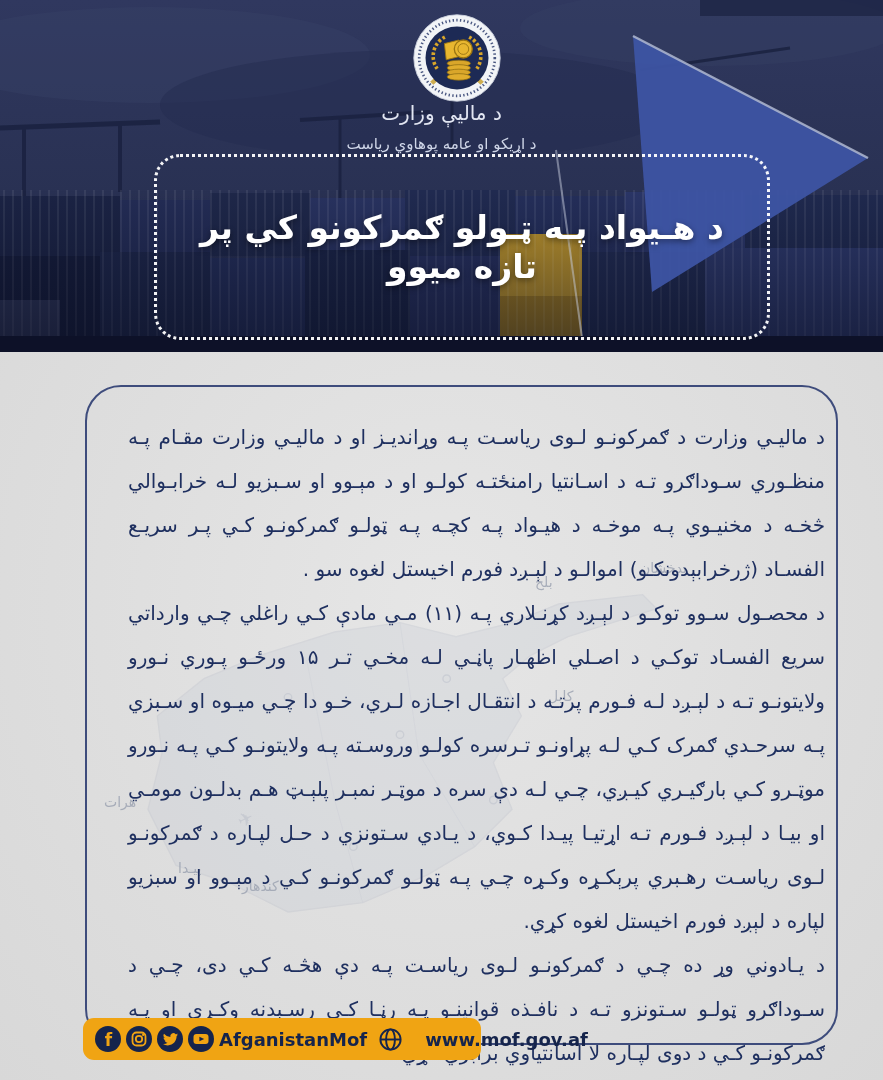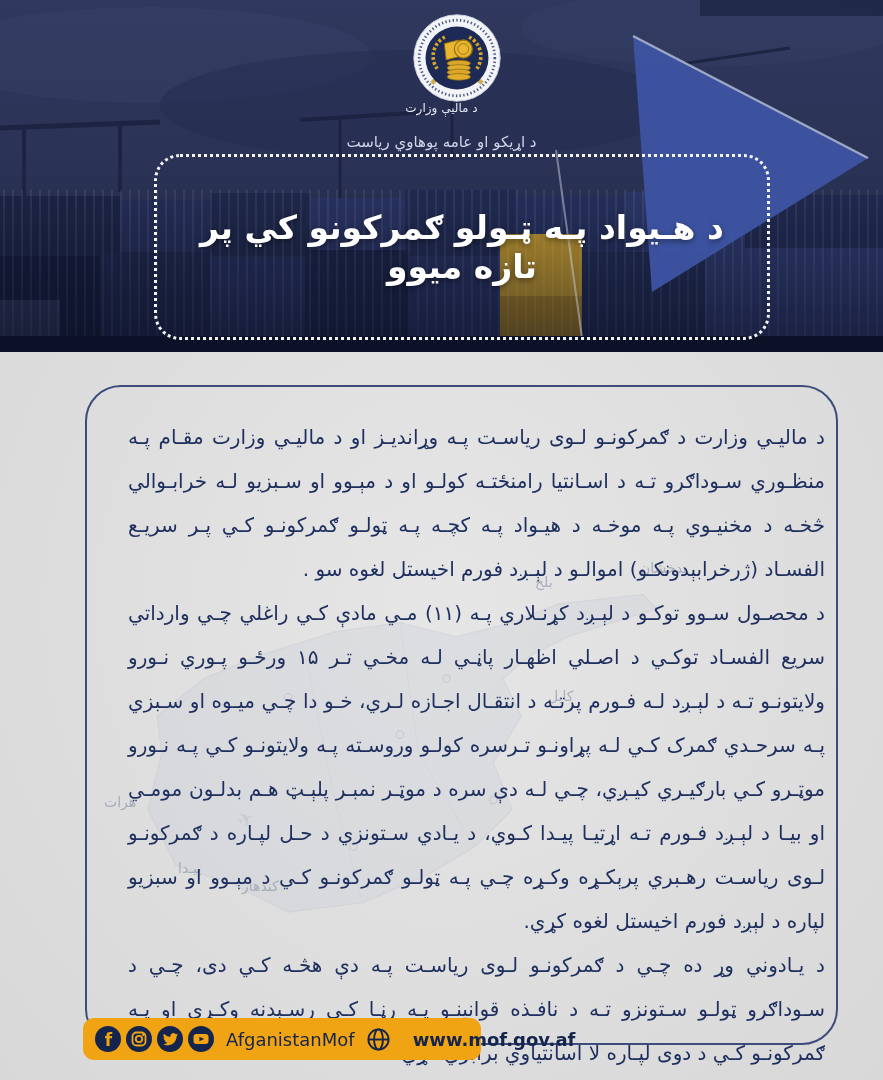--- a/index.html
+++ b/index.html
@@ -5,22 +5,22 @@
   html,body{margin:0;padding:0;background:#9aa0ad;}
   .canvas{
     position:relative;width:883px;height:1080px;margin:0 auto;overflow:hidden;
     background:#e0e0e0;font-family:"DejaVu Sans",sans-serif;
   }
   
   .header{position:absolute;left:0;top:0;width:883px;height:352px;}
   .header-art{position:absolute;left:0;top:0;}
   .logo-wrap{position:absolute;left:412px;top:13px;width:90px;height:90px;}
   .ministry-lines{position:absolute;left:0;top:101px;width:883px;text-align:center;direction:rtl;}
-  .ministry-l1{font-size:12px;color:#e2e6f2;letter-spacing:.3px;}
-  .ministry-l2{font-size:15px;color:#cfd6e8;margin-top:18px;}
+  .ministry-l1{font-size:20px;color:#e2e6f2;letter-spacing:.3px;}
+  .ministry-l2{font-size:15px;color:#cfd6e8;margin-top:10px;}
   .title-box{
     position:absolute;left:154px;top:154px;width:590px;height:172px;
     border:3px dotted rgba(255,255,255,.95);border-radius:26px;
     display:flex;flex-direction:column;justify-content:center;align-items:center;
     gap:36px;direction:rtl;text-align:center;padding:4px 10px;
   }
   .title-l1{font-size:33px;font-weight:bold;color:#ffffff;text-shadow:0 2px 6px rgba(0,0,0,.45);}
   .title-l2{font-size:33px;font-weight:bold;color:#f6a81c;text-shadow:0 2px 6px rgba(0,0,0,.45);}
   
   .body-area{
@@ -40,21 +40,21 @@
   }
   .body-text p{margin:0;}
   
   .footer-bar{
     position:absolute;left:83px;top:1018px;width:398px;height:42px;
     background:#f0a413;border-radius:11px;
     display:flex;flex-direction:row;align-items:center;gap:5px;
     padding:0 12px;box-sizing:border-box;direction:ltr;
   }
   .soc{width:26px;height:26px;flex:0 0 auto;cursor:pointer;}
-  .handle{font-size:18px;color:#15244c;font-weight:normal;margin-left:7px;white-space:nowrap;}
+  .handle{font-size:18px;color:#15244c;font-weight:bold;white-space:nowrap;}
   .globe{width:25px;height:25px;margin-left:6px;flex:0 0 auto;}
   .website{font-size:18px;color:#15244c;font-weight:bold;margin-left:17px;white-space:nowrap;cursor:pointer;}
 </style>
 </head>
 <body>
 
 <div class="canvas">
 
   <div class="header">
     <svg class="header-art" width="883" height="352" viewBox="0 0 883 352">

